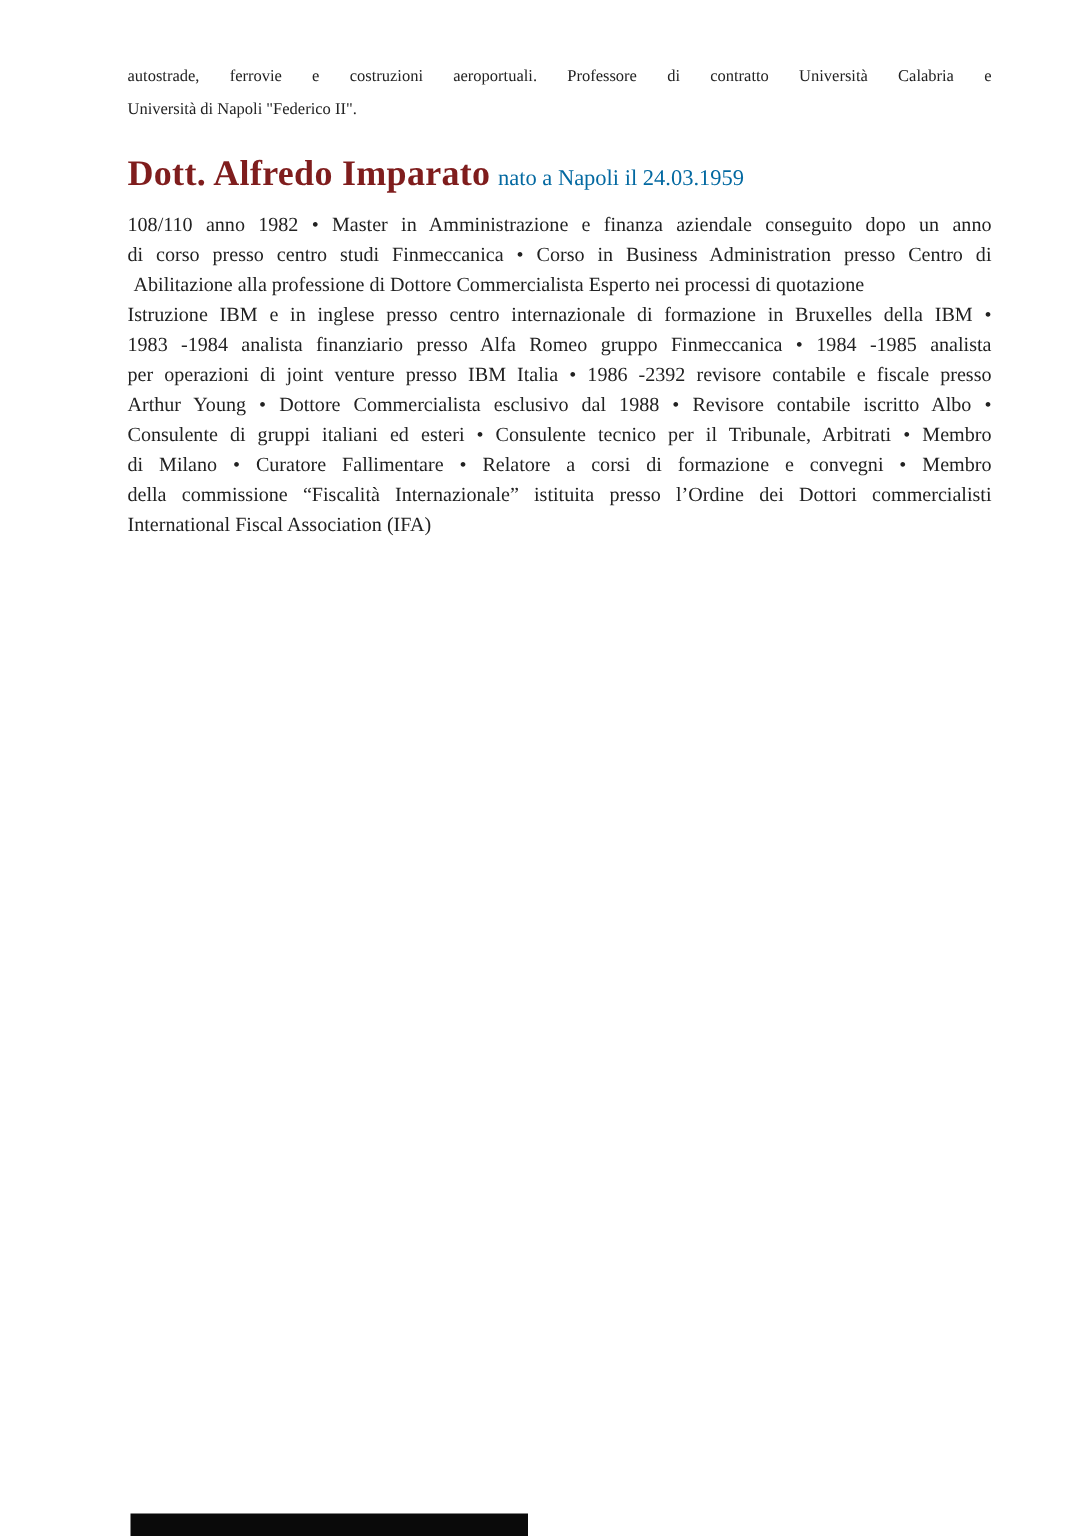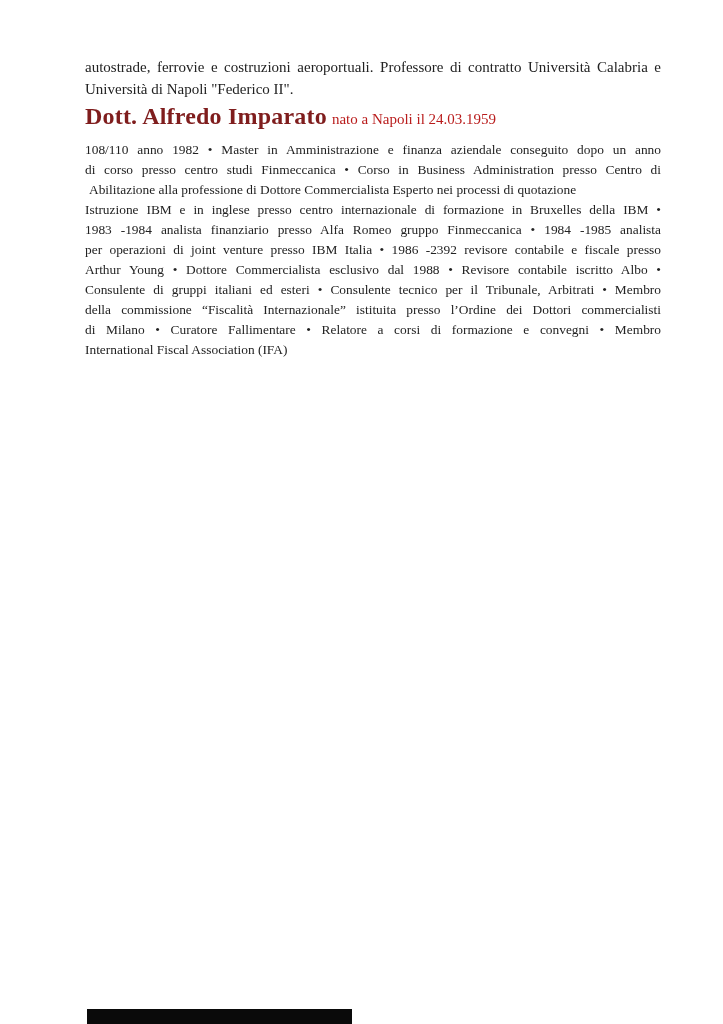--- a/index.html
+++ b/index.html
@@ -16,37 +16,37 @@
     overflow: hidden;
     font-family: "Liberation Serif", "DejaVu Serif", serif;
     color: #222222;
   }
   .textblock {
     position: absolute;
     left: 85px;
     width: 576px;
   }
   .intro {
-    top: 56px;
-    font-size: 15px;
+    top: 40px;
+    font-size: 11px;
     line-height: 22px;
   }
   .heading {
     top: 103px;
     white-space: nowrap;
   }
   .heading .name {
     font-size: 24px;
     font-weight: bold;
     letter-spacing: 0.2px;
     color: #7f1d1d;
   }
   .heading .birth {
     font-size: 15px;
-    color: #b91c1c;
+    color: #0369a1;
     margin-left: 5px;
   }
   .bio {
     top: 140px;
     font-size: 13.4px;
     line-height: 20px;
   }
   .tline {
     text-align: left;
     white-space: nowrap;
@@ -83,20 +83,20 @@
 
   <div class="textblock bio">
       <div class="tline just">108/110 anno 1982 • Master in Amministrazione e finanza aziendale conseguito dopo un anno</div>
       <div class="tline just">di corso presso centro studi Finmeccanica • Corso in Business Administration presso Centro di</div>
       <div class="tline ind">Abilitazione alla professione di Dottore Commercialista Esperto nei processi di quotazione</div>
       <div class="tline just">Istruzione IBM e in inglese presso centro internazionale di formazione in Bruxelles della IBM •</div>
       <div class="tline just">1983 -1984 analista finanziario presso Alfa Romeo gruppo Finmeccanica • 1984 -1985 analista</div>
       <div class="tline just">per operazioni di joint venture presso IBM Italia • 1986 -2392 revisore contabile e fiscale presso</div>
       <div class="tline just">Arthur Young • Dottore Commercialista esclusivo dal 1988 • Revisore contabile iscritto Albo •</div>
       <div class="tline just">Consulente di gruppi italiani ed esteri • Consulente tecnico per il Tribunale, Arbitrati • Membro</div>
+      <div class="tline just">di Milano • Curatore Fallimentare • Relatore a corsi di formazione e convegni • Membro</div>
       <div class="tline just">della commissione “Fiscalità Internazionale” istituita presso l’Ordine dei Dottori commercialisti</div>
-      <div class="tline just">di Milano • Curatore Fallimentare • Relatore a corsi di formazione e convegni • Membro</div>
       <div class="tline">International Fiscal Association (IFA)</div>
     </div>
 
   <div class="scan-bar" style="background: rgb(10, 10, 10);"></div>
 
 </div>
 
 </body></html>

